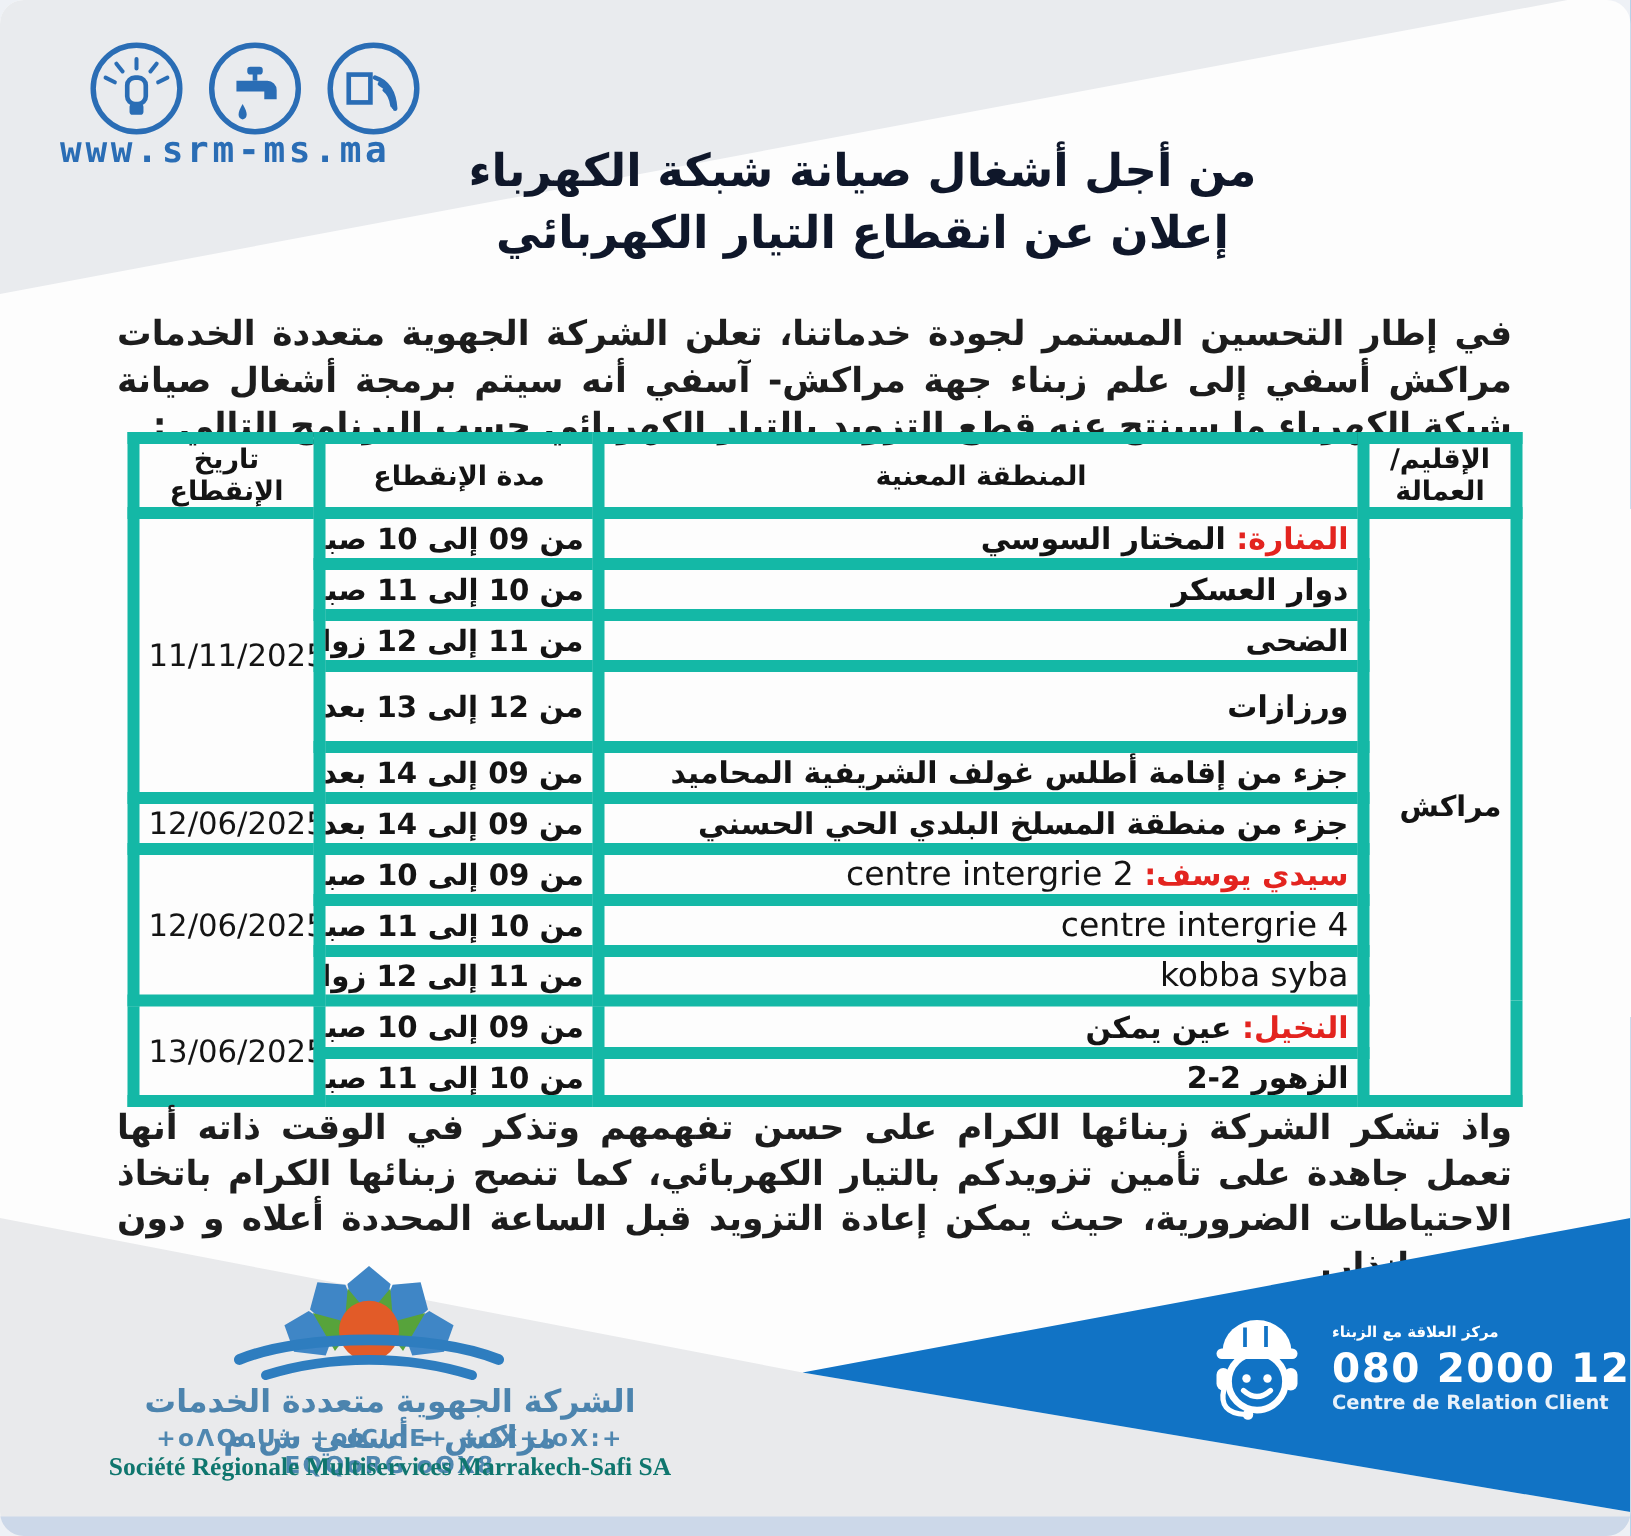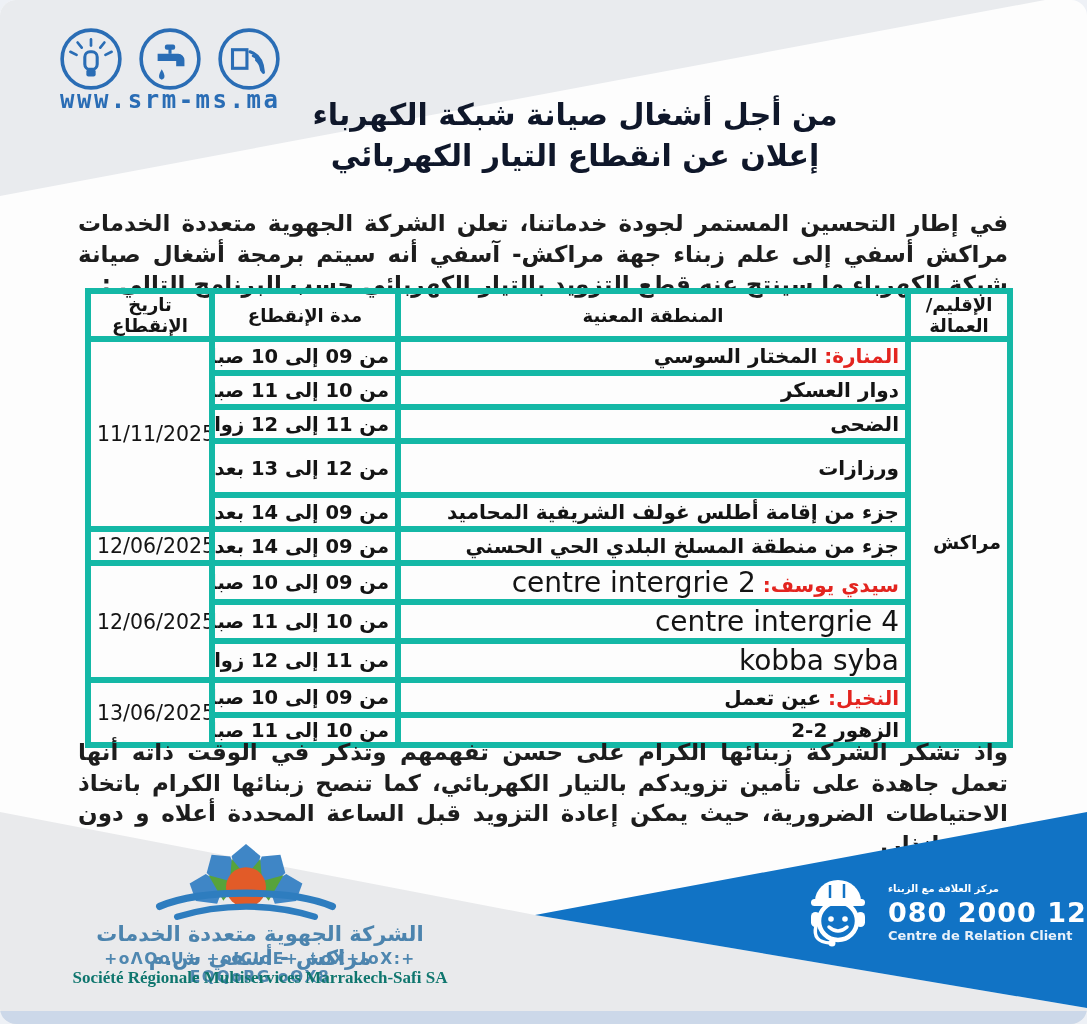--- a/index.html
+++ b/index.html
@@ -4,36 +4,36 @@
 <style>
   html,body{margin:0;padding:0;background:#eef1f6;}
   .page{position:relative;width:1087px;height:1024px;background:#fdfdfd;border-radius:16px;overflow:hidden;
         font-family:"DejaVu Sans",sans-serif;}
   
   .top-gray{position:absolute;left:0;top:0;width:1087px;height:200px;background:#e9ebee;
             clip-path:polygon(0 0,1045px 0,0 196px);}
   
   .services{position:absolute;left:58px;top:26px;display:flex;gap:13px;}
   .svc{width:66px;height:66px;}
-  .website{position:absolute;left:60px;top:86px;font-family:"DejaVu Sans Mono",monospace;
+  .website{position:absolute;left:40px;top:86px;font-family:"DejaVu Sans Mono",monospace;
            font-weight:bold;font-size:24px;letter-spacing:2.5px;color:#2a6db5;}
   .title{position:absolute;left:175px;top:94px;width:800px;text-align:center;direction:rtl;
          color:#0f172a;font-weight:bold;font-size:30px;line-height:41px;}
   
   .para{position:absolute;left:78px;width:930px;direction:rtl;text-align:justify;
         color:#1d1d1d;font-weight:bold;font-size:23px;line-height:30.5px;margin-top:15px;}
   .intro{top:193px;}
   .outro{top:722px;}
   
   table.sched{position:absolute;left:85px;top:288px;width:922px;border-collapse:collapse;
               table-layout:fixed;direction:rtl;border:2.5px solid #262626;}
-  table.sched th,table.sched td{border:6px solid #14b8a6;padding:0 6px;color:#141414;overflow:hidden;}
+  table.sched th,table.sched td{border:8px solid #14b8a6;padding:0 6px;color:#141414;overflow:hidden;}
   table.sched th{font-size:18px;font-weight:bold;text-align:center;}
   td.area{font-size:20px;font-weight:bold;text-align:start;padding-right:3px;white-space:nowrap;}
-  td.area .latin{font-weight:400;font-size:28px;margin-top:16px;}
+  td.area .latin{font-weight:400;font-size:22px;margin-top:16px;}
   td.area .redlbl{color:#e3241f;font-weight:bold;}
   td.dur{font-size:19.5px;font-weight:bold;text-align:start;padding-right:9px;white-space:nowrap;}
   td.date{font-size:20.5px;font-weight:500;text-align:center;direction:ltr;}
   td.prov{font-size:19px;font-weight:bold;vertical-align:middle;padding-bottom:190px;}
   td.nudge-d1{vertical-align:middle;padding-bottom:85px;}
   td.nudge-d4{vertical-align:middle;padding-bottom:28px;}
   tr.hh{height:42px;} tr.r34{height:34px;} tr.r54{height:54px;} tr.r29{height:29px;}
   tr.r35{height:35px;} tr.r25{height:25px;}
   
   .bottom-gray{position:absolute;inset:0;background:#e9eaec;
@@ -145,21 +145,21 @@
     </tr>
     <tr class="r34">
       <td class="area"><span class="latin">centre intergrie 4</span></td>
       <td class="dur">من 10 إلى 11 صباحا</td>
     </tr>
     <tr class="r29">
       <td class="area"><span class="latin">kobba syba</span></td>
       <td class="dur">من 11 إلى 12 زوالا</td>
     </tr>
     <tr class="r35">
-      <td class="area"><span class="redlbl">النخيل: </span><span>عين تعمل</span></td>
+      <td class="area"><span class="redlbl">النخيل: </span><span>عين يمكن</span></td>
       <td class="dur">من 09 إلى 10 صباحا</td>
       <td class="date nudge-d4" rowspan="2">13/06/2025</td>
     </tr>
     <tr class="r25">
       <td class="area">الزهور 2-2</td>
       <td class="dur">من 10 إلى 11 صباحا</td>
     </tr>
   </tbody>
     </table>
 

